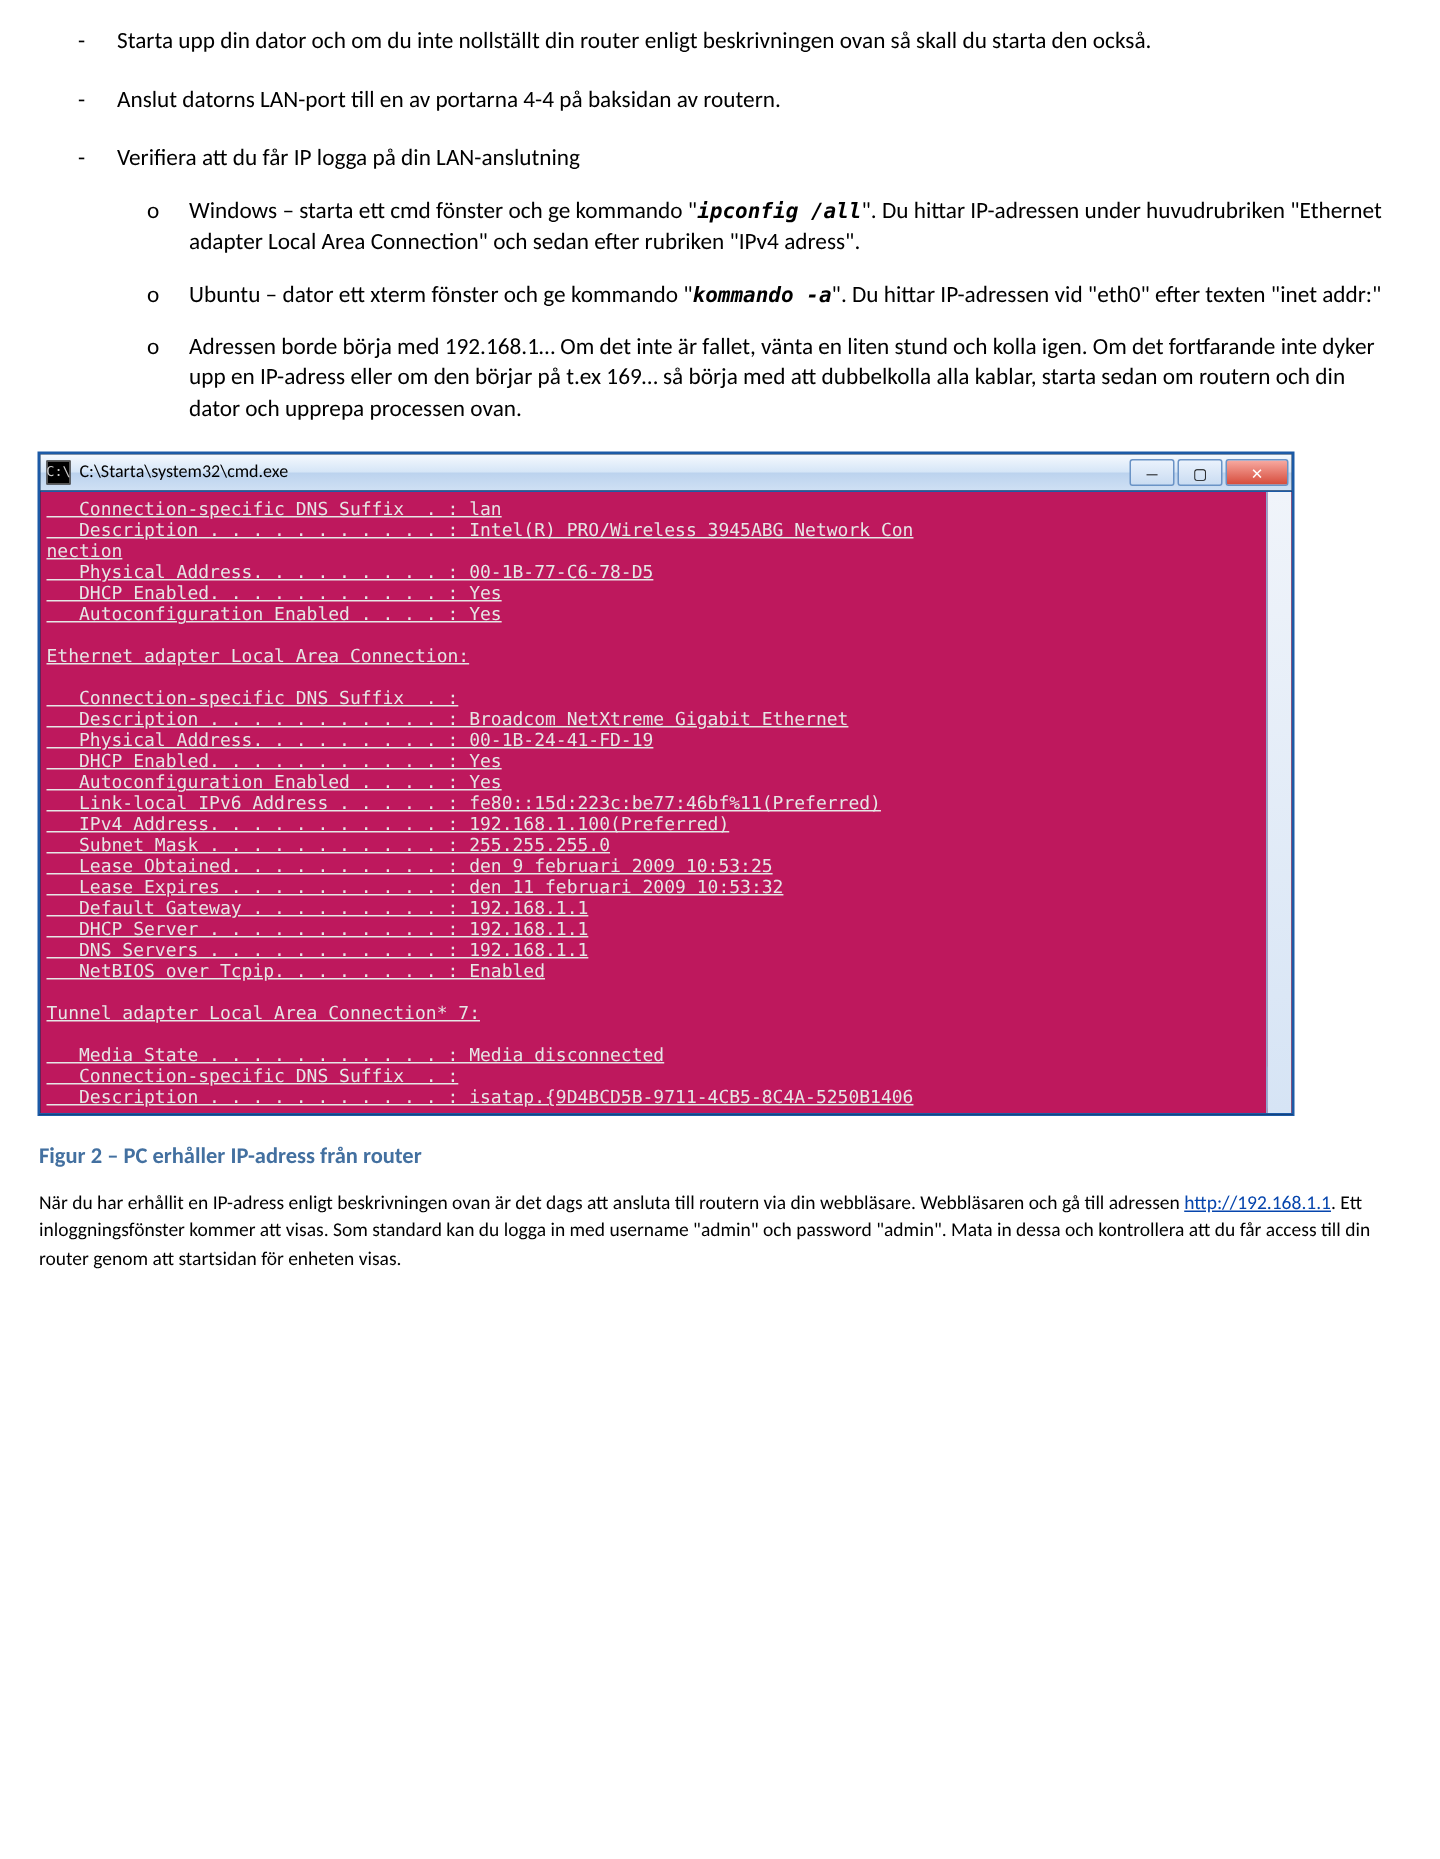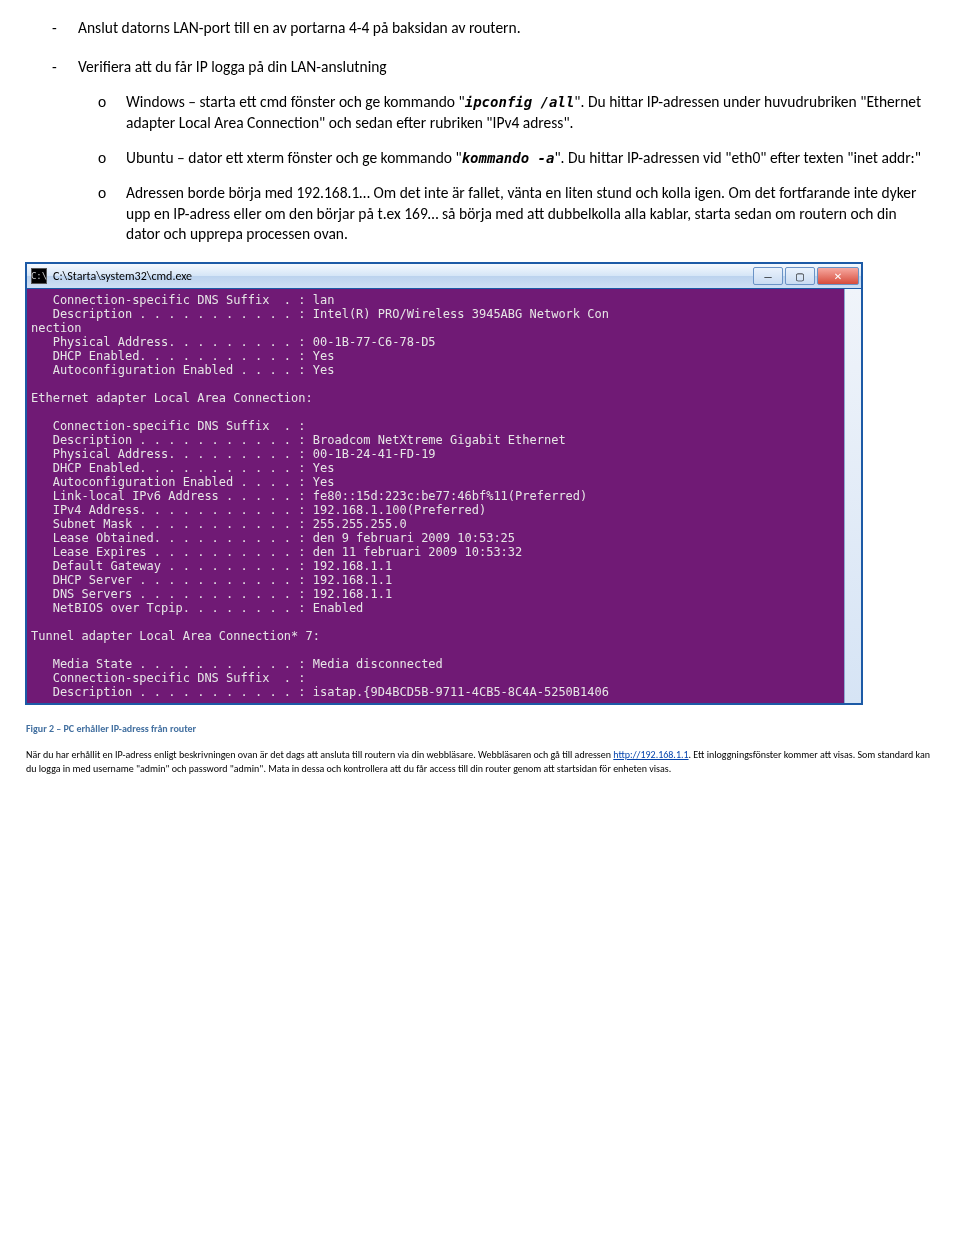--- a/index.html
+++ b/index.html
@@ -73,58 +73,60 @@
   }
   .winbtns { display:flex; gap:2px;}
   .winbtn {
     height:16px; width:28px; border:1px solid #6a93c6;
     background:linear-gradient(#eaf2fc,#cadcf2);
     border-radius:2px; display:flex; align-items:center; justify-content:center;
     font-size:10px;
   }
   .winbtn.close { background:linear-gradient(#f7a9a0,#d64c3c); color:#fff; width:40px;}
   .term {
-    background:#701a75;
+    background:#be185d;
     color:#e6e6e6;
     font-family: Consolas, "Lucida Console", monospace;
     font-size: 12px;
     line-height: 14px;
     padding: 4px 4px 4px 4px;
     white-space: pre;
     overflow: hidden;
     position:relative;
+    text-decoration:underline;
   }
   .term::after{
     content:"";
     position:absolute; right:0; top:0; bottom:0; width:16px;
     background:linear-gradient(#f0f4fa,#d6e4f5);
     border-left:1px solid #8caad0;
   }
   .term .thumb{
     position:absolute; right:2px; bottom:2px; width:12px; height:28px;
     background:linear-gradient(#eaf2fc,#bcd4ee);
     border:1px solid #7fa2cd; border-radius:2px;
   }
   .caption {
     color: #4370a0;
     font-weight: bold;
-    font-size: 10px;
+    font-size: 15px;
     margin: 4px 0 12px 0;
   }
   .para {
-    font-size: 10px;
+    font-size: 13px;
     margin: 0 0 6px 0;
     line-height:1.45;
   }
   a.link { color:#0645ad; text-decoration: underline; }
 </style>
 </head>
 <body>
 
 <ul class="dash">
+  <li>Starta upp din dator och om du inte nollställt din router enligt beskrivningen ovan så skall du starta den också.</li>
   <li>Anslut datorns LAN-port till en av portarna 4-4 på baksidan av routern.</li>
   <li>
     <span>Verifiera att du får IP logga på din LAN-anslutning</span>
     <ul class="circ">
       <li>
         <span>Windows – starta ett cmd fönster och ge kommando "</span><code class="mono">ipconfig /all</code><span>". Du hittar IP-adressen under huvudrubriken "Ethernet adapter Local Area Connection" och sedan efter rubriken "IPv4 adress".</span>
       </li>
       <li>
         <span>Ubuntu – dator ett xterm fönster och ge kommando "</span><code class="mono">kommando -a</code><span>". Du hittar IP-adressen vid "eth0" efter texten "inet addr:"</span>
       </li>

